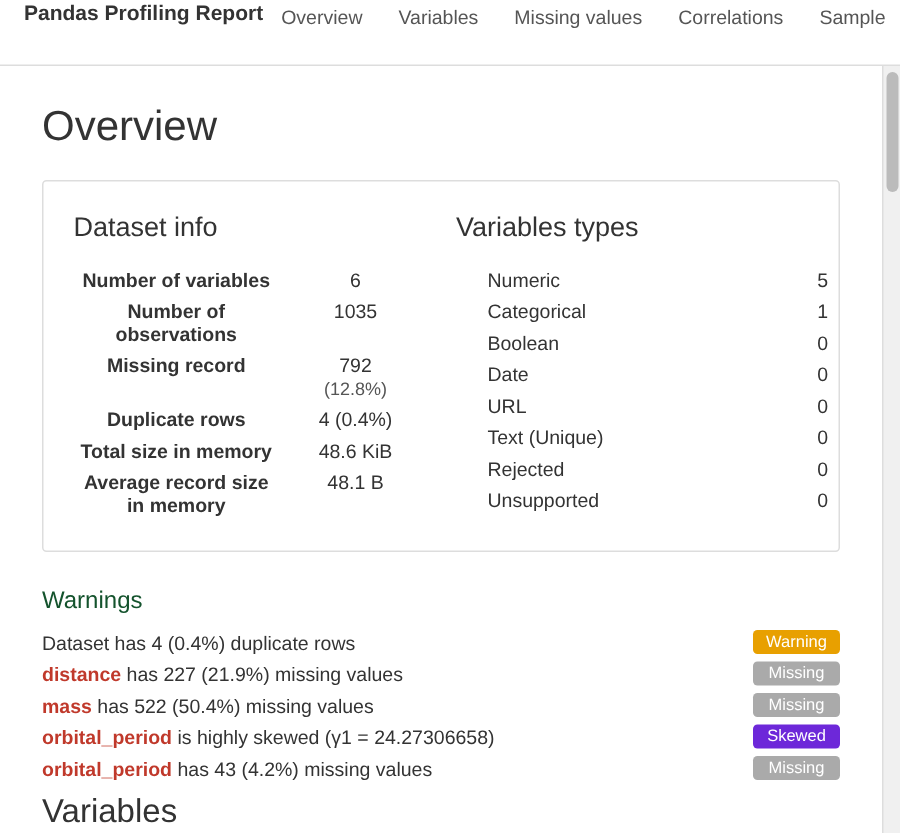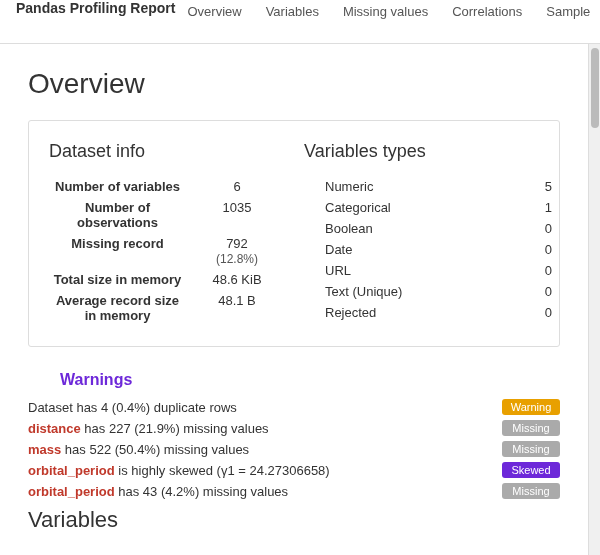--- a/index.html
+++ b/index.html
@@ -137,24 +137,23 @@
       color: #333;
     }
     .vars-table td:last-child {
       text-align: right;
       color: #333;
     }
 
     
     .warnings-title {
       font-size: 16px;
-      font-weight: 700;
+      font-weight: 400;
       margin-bottom: 10px;
-      color: #6d28d9;
-      margin-left: 32px;
+      color: #14532d;
     }
     .warnings-list {
       list-style: none;
     }
     .warning-item {
       display: flex;
       align-items: center;
       justify-content: center;
       margin-bottom: 5px;
       font-size: 13px;
@@ -229,20 +228,24 @@
                 <td>1035</td>
               </tr>
               <tr>
                 <td>Missing record</td>
                 <td>
                   <span>792</span><br>
                   <span class="missing-subtext">(12.8%)</span>
                 </td>
               </tr>
               <tr>
+                <td>Duplicate rows</td>
+                <td>4 (0.4%)</td>
+              </tr>
+              <tr>
                 <td>Total size in memory</td>
                 <td>48.6 KiB</td>
               </tr>
               <tr>
                 <td>Average record size in memory</td>
                 <td>48.1 B</td>
               </tr>
             </tbody>
           </table>
         </div>
@@ -272,20 +275,24 @@
                 <td>0</td>
               </tr>
               <tr>
                 <td>Text (Unique)</td>
                 <td>0</td>
               </tr>
               <tr>
                 <td>Rejected</td>
                 <td>0</td>
               </tr>
+              <tr>
+                <td>Unsupported</td>
+                <td>0</td>
+              </tr>
             </tbody>
           </table>
         </div>
 
       </div>
     </div>
 
     <div>
       <div class="warnings-title">Warnings</div>
       <ul class="warnings-list">

